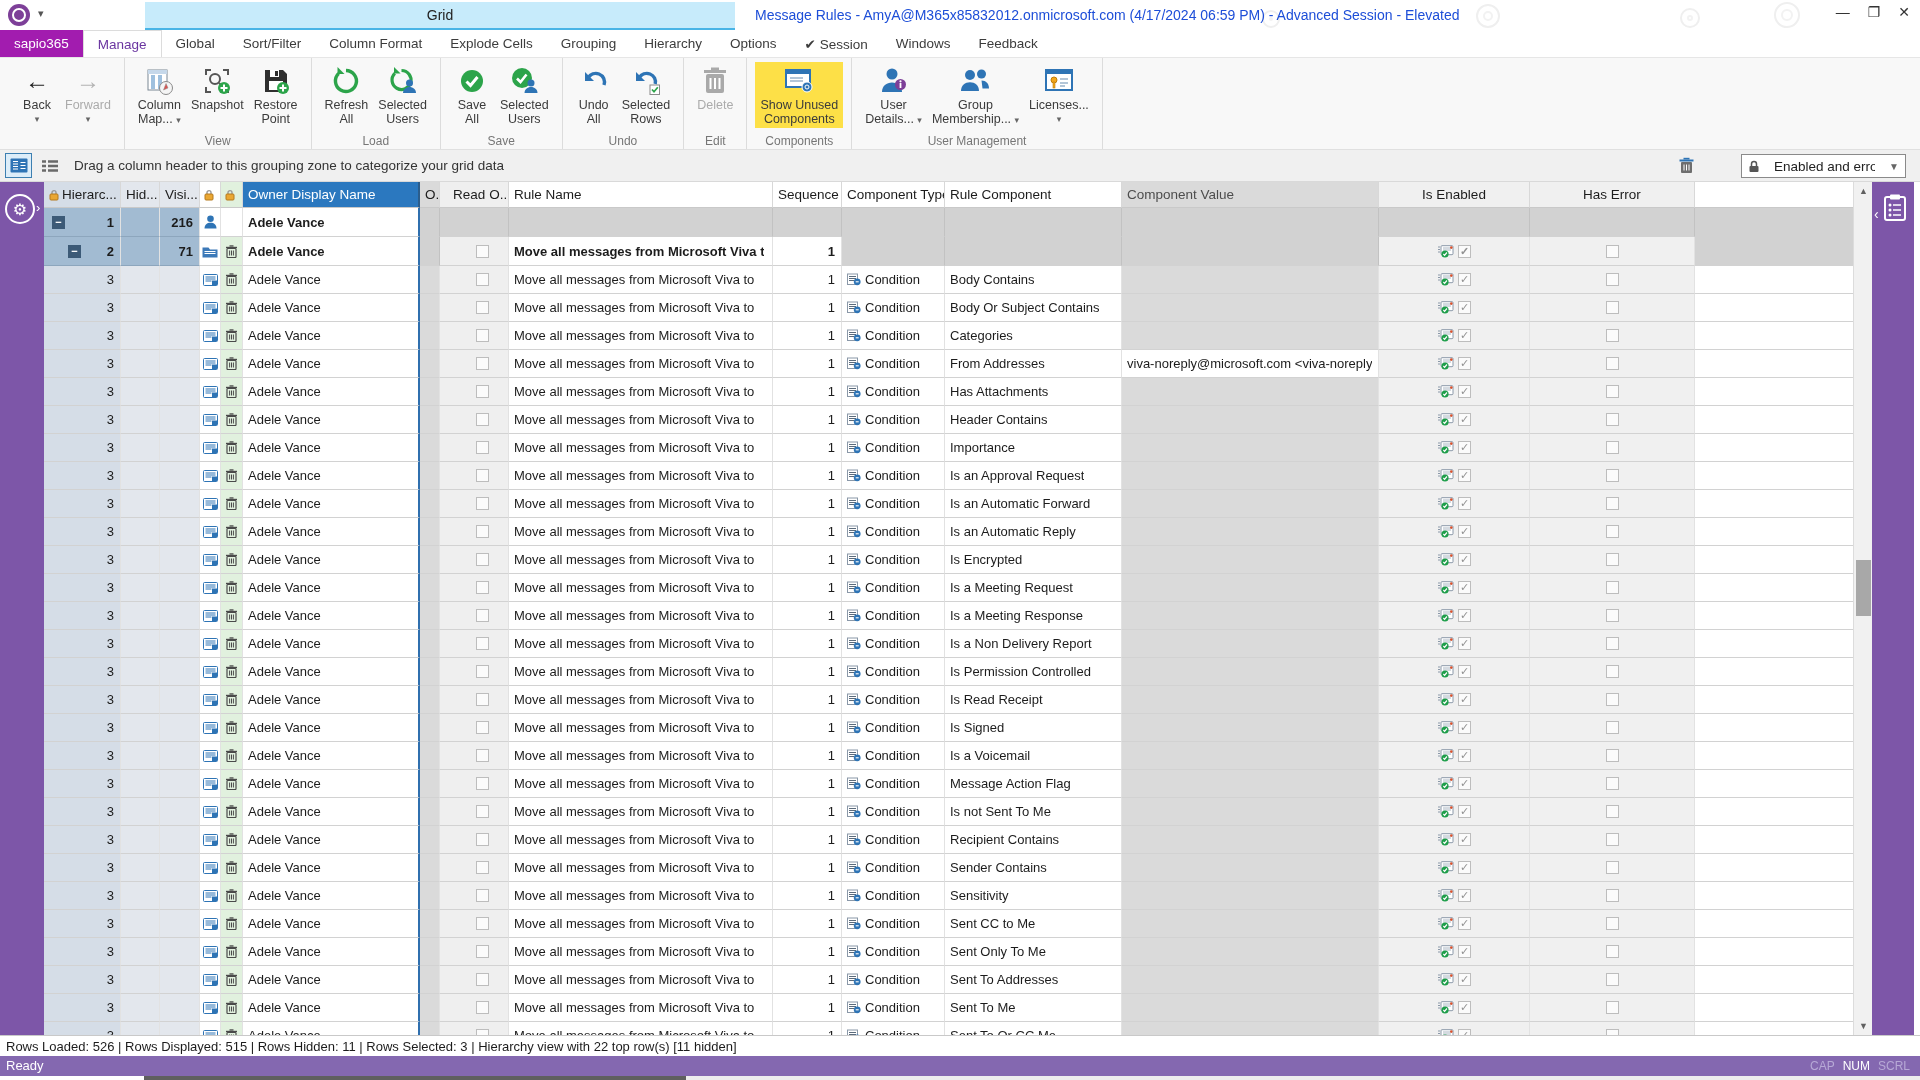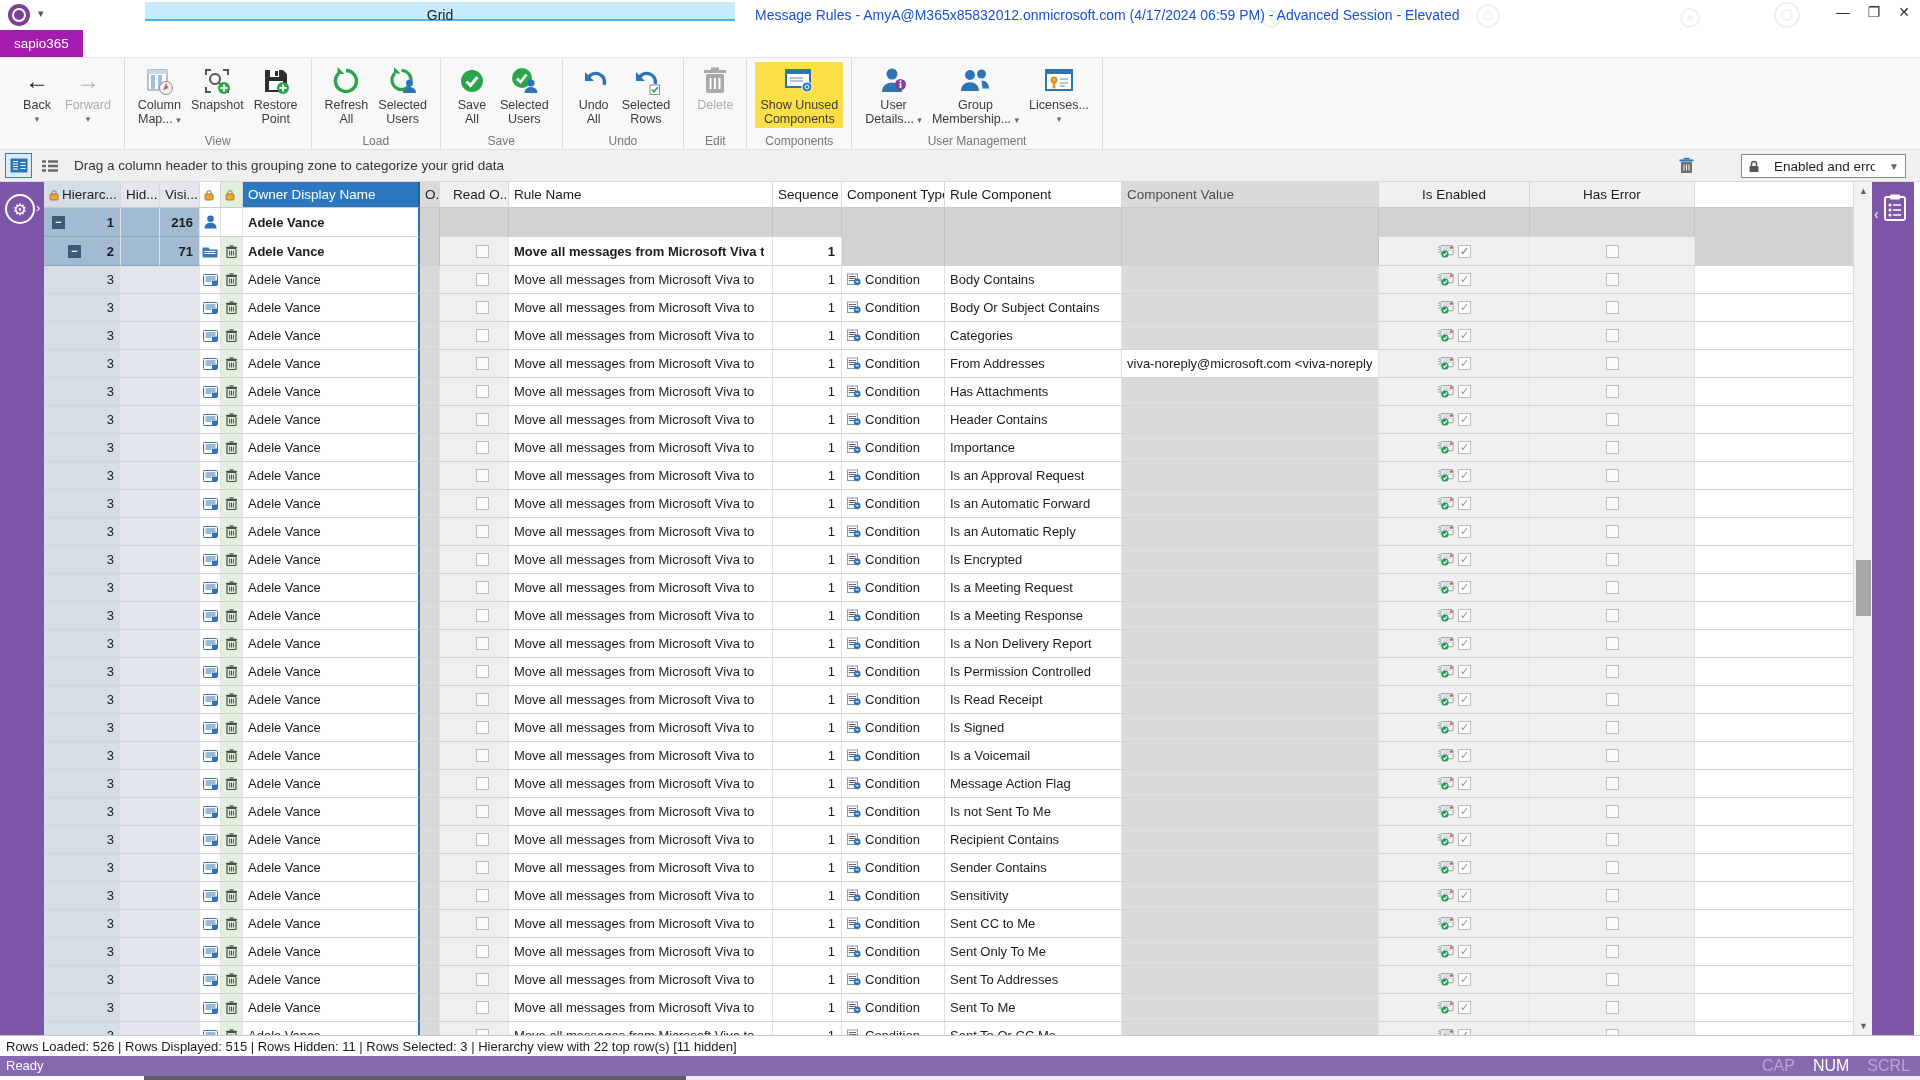--- a/index.html
+++ b/index.html
@@ -7,21 +7,21 @@
     font-family:"Liberation Sans", sans-serif; color:#1c1c1c; }
   svg { display:block; }
 
   
   #titlebar { position:absolute; left:0; top:0; width:1920px; height:30px; background:#fff; }
   #appicon { position:absolute; left:8px; top:4px; width:22px; height:22px; border-radius:50%;
     background:#7d3f98; }
   #appicon::after { content:""; position:absolute; left:4px; top:4px; width:10px; height:10px;
     border:2px solid #fff; border-radius:50%; }
   #appcaret { position:absolute; left:38px; top:7px; color:#555; font-size:11px; }
-  #ctxtab { position:absolute; left:145px; top:2px; width:590px; height:19px; background:#c7ebfb;
+  #ctxtab { position:absolute; left:145px; top:2px; width:590px; height:28px; background:#c7ebfb;
     border-bottom:2px solid #49b4e6; text-align:center; font-size:14px; line-height:26px; color:#222; }
   #wintitle { position:absolute; left:755px; top:0; height:30px; line-height:30px; font-size:14px;
     color:#1d4ed8; white-space:nowrap; }
   .deco { position:absolute; border:2px solid #efefef; border-radius:50%; }
   .deco::after { content:""; position:absolute; inset:5px; border:2px solid #f2f2f2; border-radius:50%; }
   #winbtns { position:absolute; right:10px; top:4px; display:flex; gap:18px; font-size:14px; color:#333; }
   #winbtns span { cursor:default; }
   #ribbon-collapse { position:absolute; right:58px; top:36px; color:#666; font-size:12px; }
   #helpbtn { position:absolute; right:28px; top:32px; width:18px; height:18px; border-radius:50%;
     background:#2e74b5; color:#fff; font-size:12px; font-weight:bold; text-align:center; line-height:18px; }
@@ -115,21 +115,21 @@
   #vscroll .arr { position:absolute; left:0; width:19px; height:18px; color:#606060; font-size:9px;
     text-align:center; line-height:18px; }
   #vs-up{top:0} #vs-dn{bottom:0}
   #vthumb { position:absolute; left:2px; top:378px; width:15px; height:56px; background:#a8a8a8; }
 
   
   #statusinfo { position:absolute; left:0; top:1035px; width:1920px; height:21px; background:#fff;
     border-top:1px solid #c9c9c9; font-size:13px; line-height:21px; padding-left:6px; }
   #readybar { position:absolute; left:0; top:1056px; width:1920px; height:31px; background:#8468b0;
     color:#fff; font-size:13px; line-height:20px; padding-left:6px; }
-  #indicators { position:absolute; right:10px; top:0; display:flex; gap:18px; font-size:16px; }
+  #indicators { position:absolute; right:10px; top:0; display:flex; gap:8px; font-size:12px; }
   #indicators .dim { color:#b7a9d6; } #indicators .lit { color:#fff; }
   #hscroll { position:absolute; left:0; top:1076px; width:1920px; height:4px; background:#ededed; }
   #hthumb { position:absolute; left:144px; top:0; width:542px; height:4px; background:#5f5f5f; }
   #hlead { position:absolute; left:0; top:0; width:144px; height:4px; background:#fff; }
 </style>
 </head>
 <body>
 
 <div id="titlebar">
   <div class="deco" style="right:120px; top:2px; width:26px; height:26px;"></div>
@@ -144,20 +144,33 @@
     <span>—</span>
     <span>❐</span>
     <span>✕</span>
   </div>
 </div>
 <div id="ribbon-collapse">^</div>
 <div id="helpbtn">?</div>
 
 <div id="tabrow">
   <div id="apptab">sapio365</div>
+  <div id="tabs" style="display:flex">
+      <div class="tab active">Manage</div>
+      <div class="tab">Global</div>
+      <div class="tab">Sort/Filter</div>
+      <div class="tab">Column Format</div>
+      <div class="tab">Explode Cells</div>
+      <div class="tab">Grouping</div>
+      <div class="tab">Hierarchy</div>
+      <div class="tab">Options</div>
+      <div class="tab">✔ Session</div>
+      <div class="tab">Windows</div>
+      <div class="tab">Feedback</div>
+    </div>
 </div>
 
 <div id="ribbon">
     <div class="rgroup">
       <div class="rbtn">
         <span class="ric">
           <span class="ga" style="color:#1a1a1a">←</span>
         </span>
         <span class="rlb">Back<span class="crt blk">▾</span></span>
       </div>

